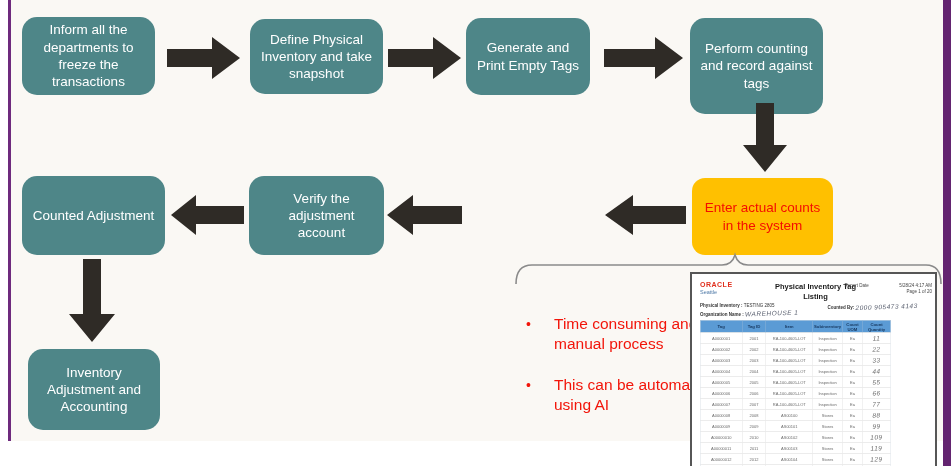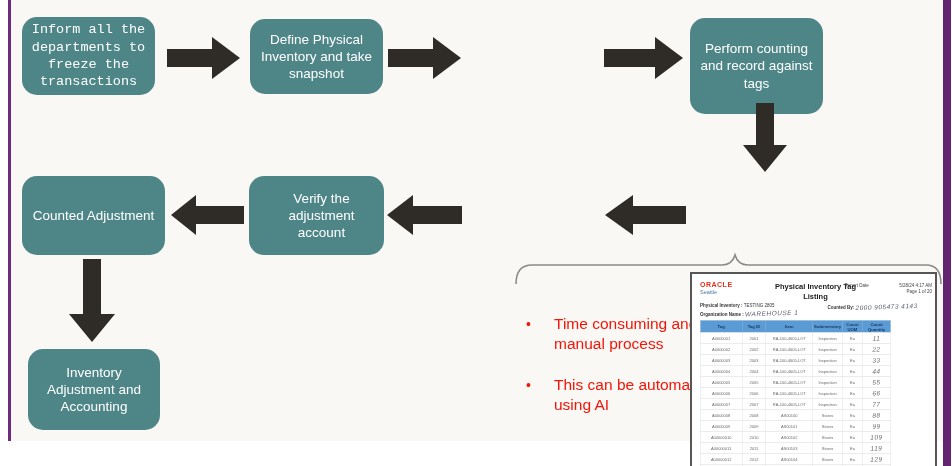--- a/index.html
+++ b/index.html
@@ -65,38 +65,40 @@
   .c0{width:84px;} .c1{width:48px;} .c2{width:94px;} .c3{width:60px;} .c4{width:40px;} .c5{width:56px; border-right:none;}
 </style>
 </head>
 <body>
 
 <div class="canvas">
   <div class="slide-bg"></div>
   <div class="edge-left"></div>
   <div class="edge-right"></div>
 
-  <div class="box" style="left:22px; top:17px; width:133px; height:78px;font-family:Liberation Mono, monospace;">Inform all the departments to freeze the transactions</div>
+  <div class="box" style="left:22px; top:17px; width:133px; height:78px;">Inform all the departments to freeze the transactions</div>
   <div class="box" style="left:250px; top:19px; width:133px; height:75px;">Define Physical Inventory and take snapshot</div>
+  <div class="box" style="left:466px; top:18px; width:124px; height:77px;">Generate and Print Empty Tags</div>
   <div class="box" style="left:690px; top:18px; width:133px; height:96px;">Perform counting and record against tags</div>
 
   <svg class="arrow" style="left:167px; top:36px;" width="74" height="44" viewBox="0 0 74 44">
       <polygon points="0,13 45,13 45,1 73,22 45,43 45,31 0,31"></polygon>
     </svg>
   <svg class="arrow" style="left:388px; top:36px;" width="74" height="44" viewBox="0 0 74 44">
       <polygon points="0,13 45,13 45,1 73,22 45,43 45,31 0,31"></polygon>
     </svg>
   <svg class="arrow" style="left:604px; top:36px;" width="80" height="44" viewBox="0 0 80 44">
       <polygon points="0,13 51,13 51,1 79,22 51,43 51,31 0,31"></polygon>
     </svg>
 
   <svg class="arrow" style="left:742px; top:103px;" width="46" height="70" viewBox="0 0 46 70">
       <polygon points="14,0 32,0 32,42 45,42 23,69 1,42 14,42"></polygon>
     </svg>
 
+  <div class="box highlight" style="left:692px; top:178px; width:141px; height:77px;">Enter actual counts in the system</div>
   <div class="box" style="left:249px; top:176px; width:135px; height:79px;padding-left:19px;">Verify the adjustment account</div>
   <div class="box" style="left:22px; top:176px; width:143px; height:79px;">Counted Adjustment</div>
 
   <svg class="arrow" style="left:604px; top:194px;" width="82" height="42" viewBox="0 0 82 42">
       <polygon points="82,12 29,12 29,1 1,21 29,41 29,30 82,30"></polygon>
     </svg>
   <svg class="arrow" style="left:386px; top:194px;" width="76" height="42" viewBox="0 0 76 42">
       <polygon points="76,12 27,12 27,1 1,21 27,41 27,30 76,30"></polygon>
     </svg>
   <svg class="arrow" style="left:170px; top:194px;" width="74" height="42" viewBox="0 0 74 42">

